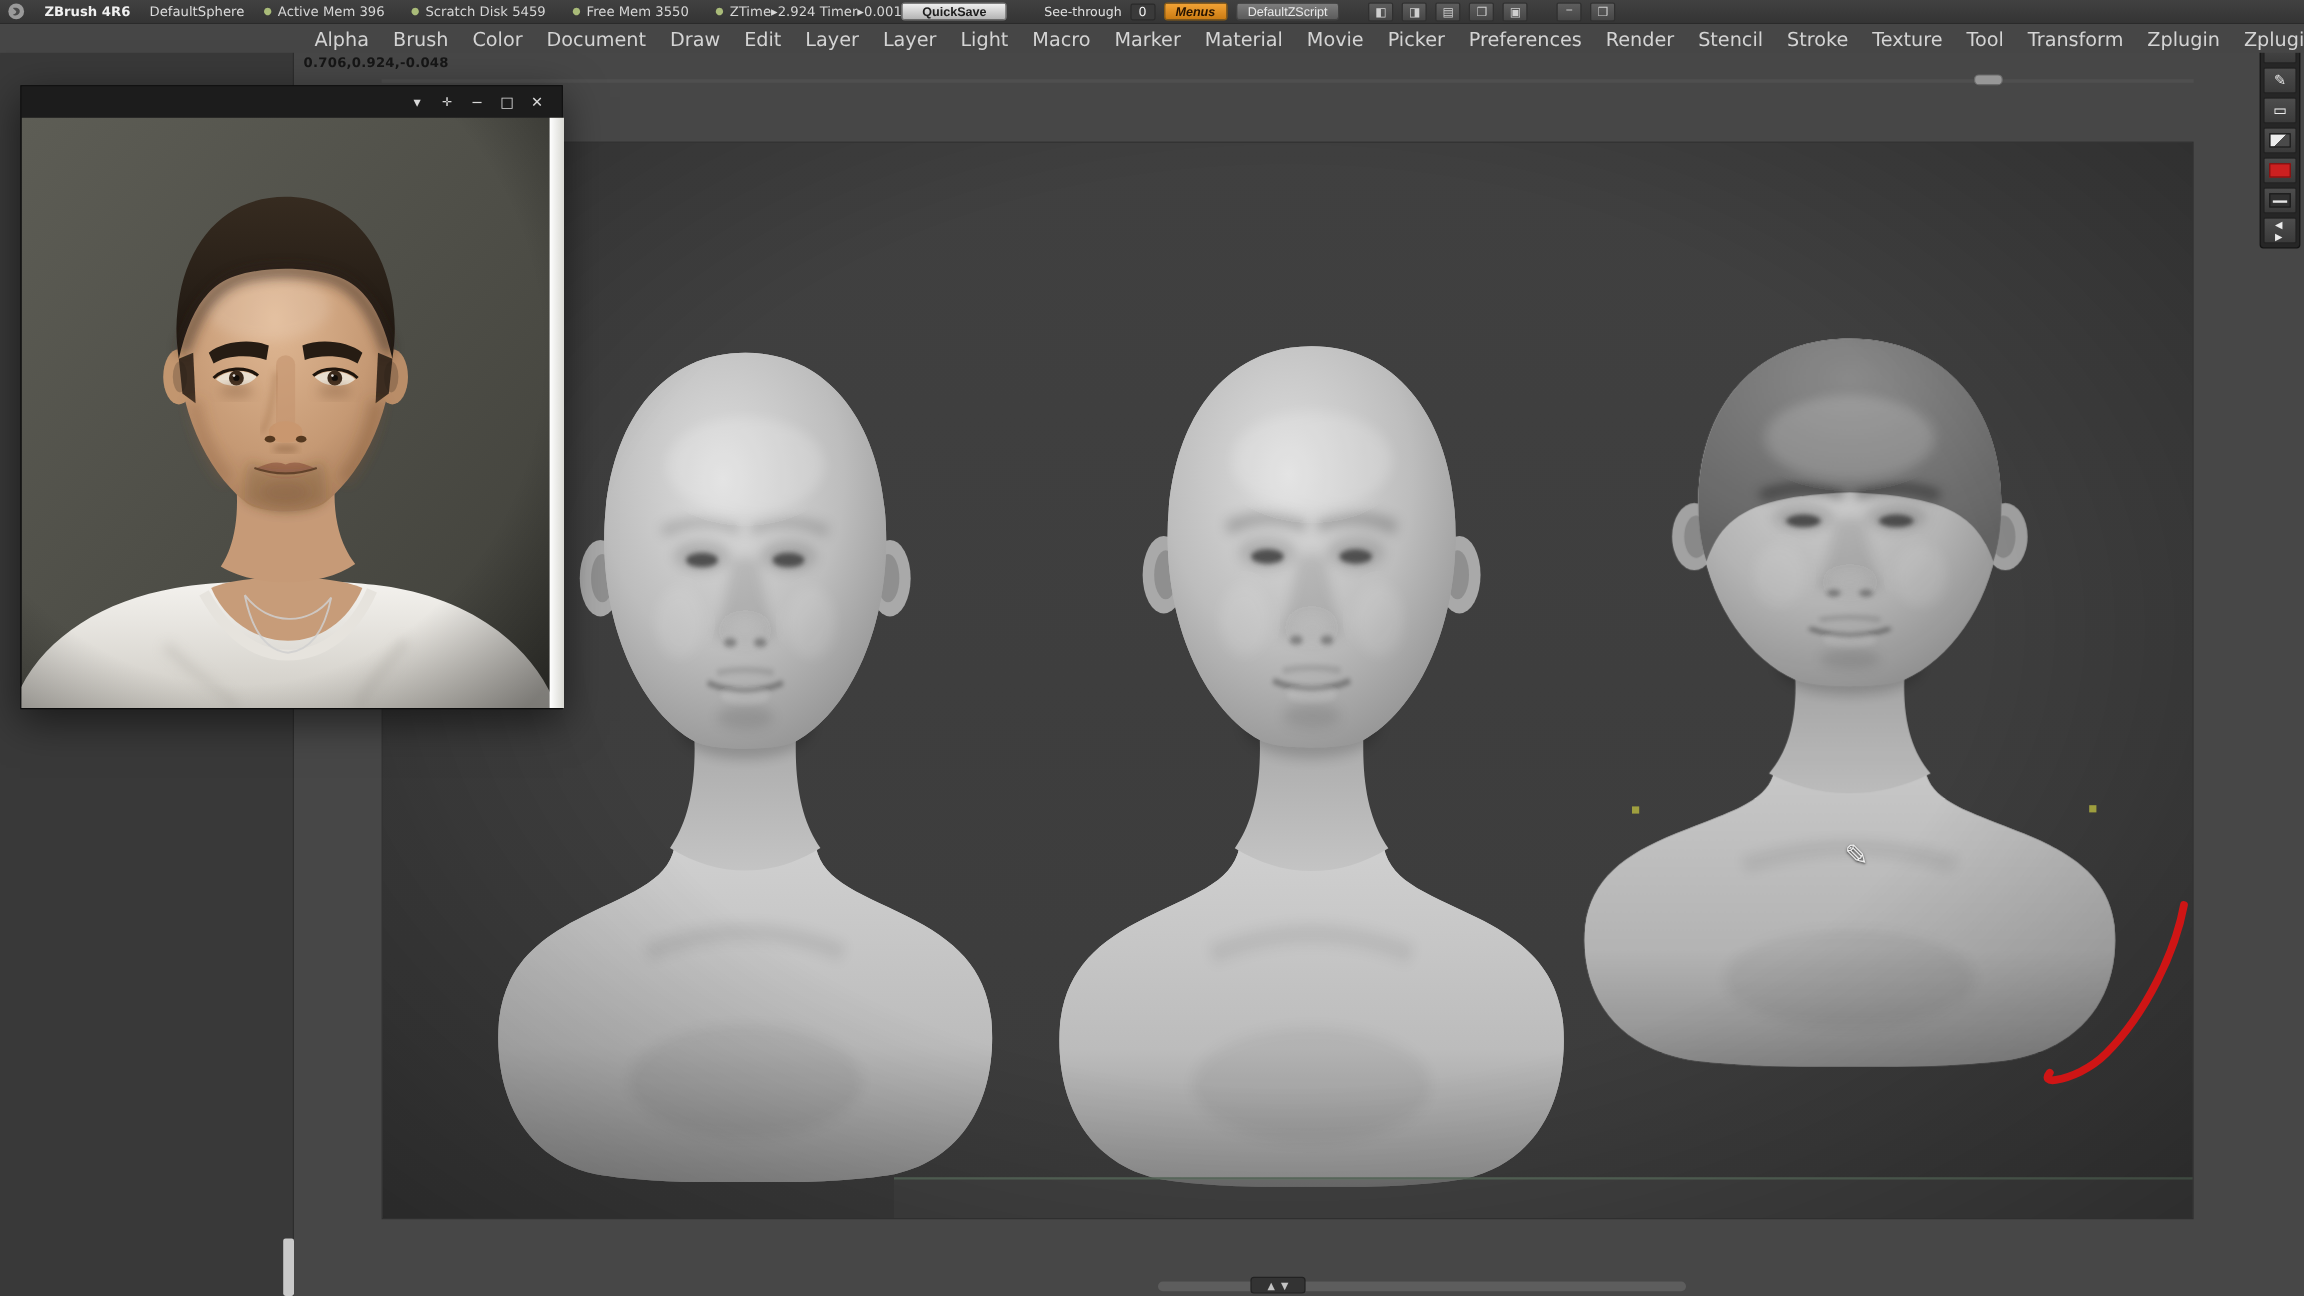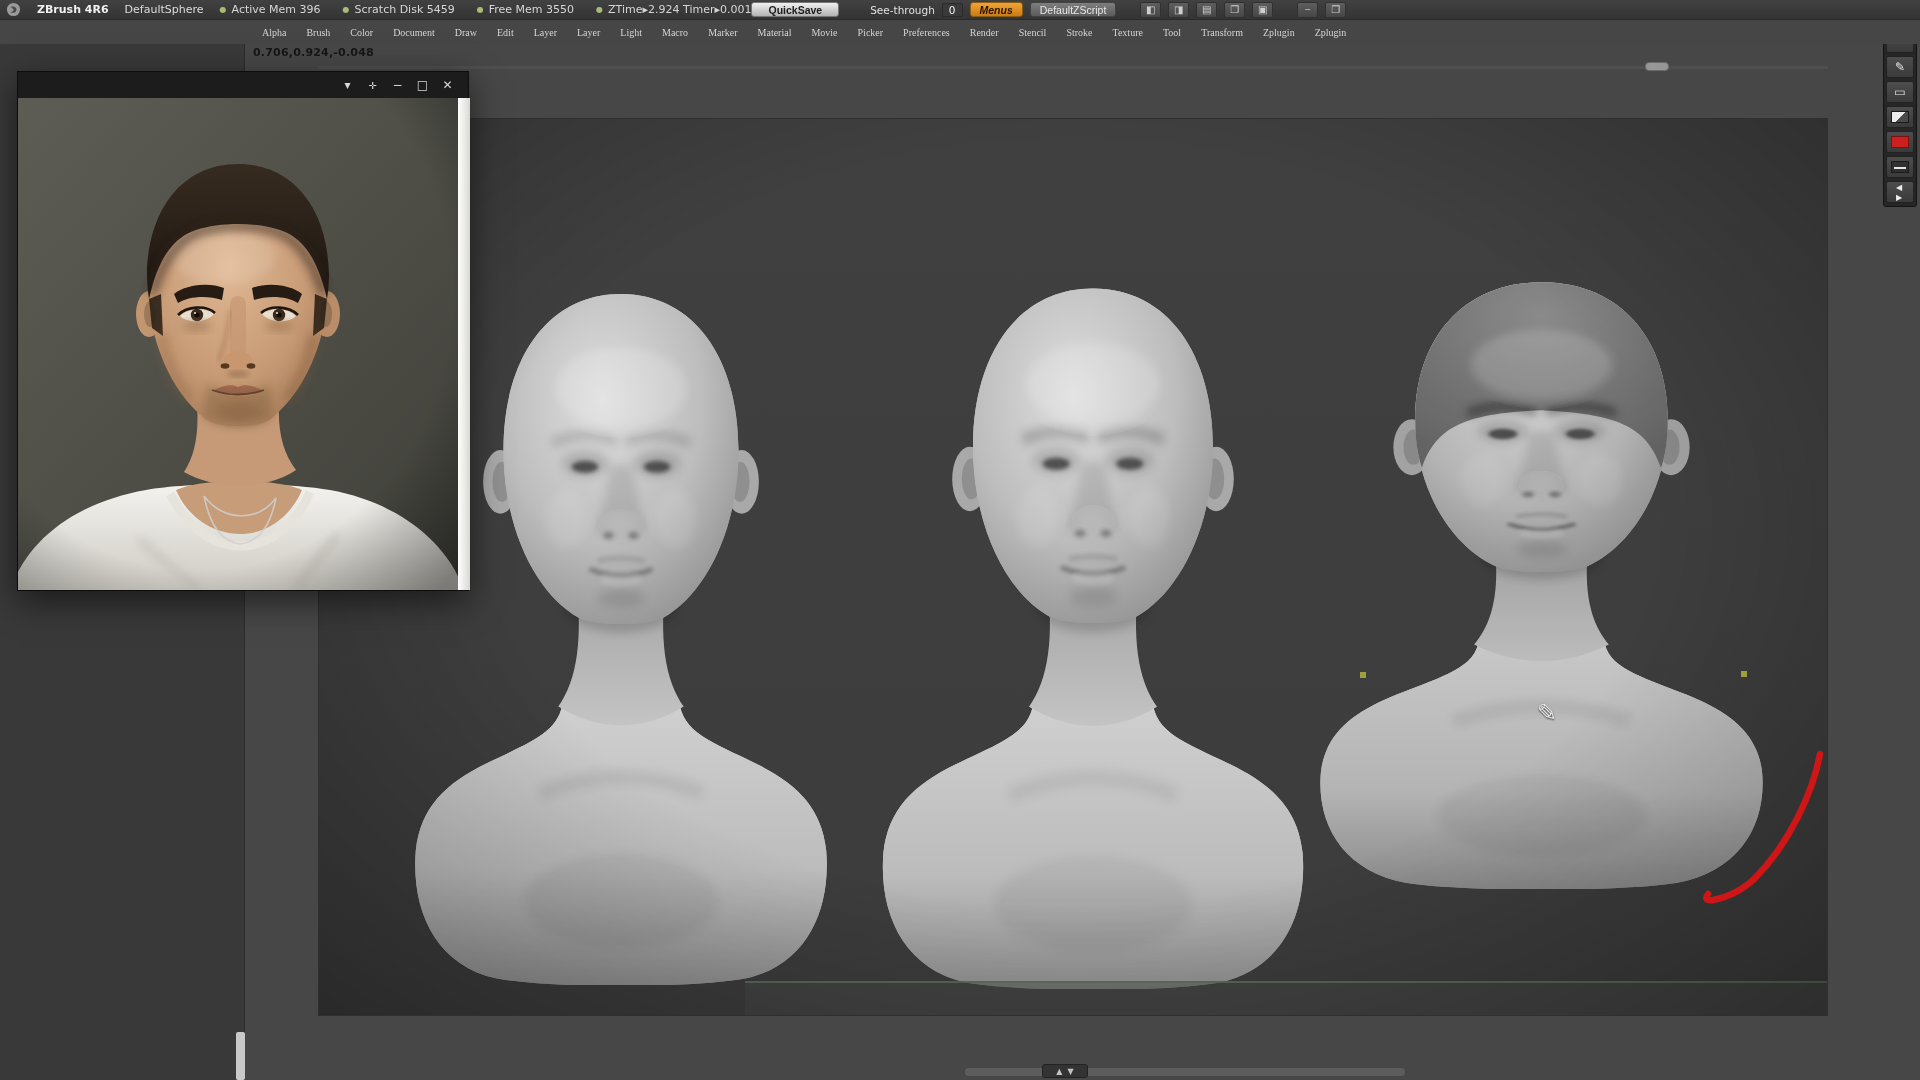--- a/index.html
+++ b/index.html
@@ -33,21 +33,21 @@
     border:1px solid #424242; color:#e8e8e8; }
   .ico-btn { width:21px; height:16px; display:inline-grid; place-items:center;
     background:linear-gradient(#5e5e5e,#464646); border:1px solid #303030; border-radius:2px;
     color:#cfcfcf; font-size:10px; cursor:pointer; }
   .ico-gap { width:10px; }
 
   
   .menubar { position:absolute; top:20px; left:0; right:0; height:24px; z-index:15;
     background:#464646; display:flex; align-items:center; padding-left:253px; }
   .menu-items { display:flex; align-items:center; gap:2px; }
-  .menu-item { padding:2px 9px; font-size:10px; color:#d4d4d4; cursor:pointer; border-radius:2px;font-family:Liberation Serif, serif; }
+  .menu-item { padding:2px 9px; font-size:16px; color:#d4d4d4; cursor:pointer; border-radius:2px; }
 
   
   .coords { position:absolute; left:253px; top:46px; font-size:11px; font-weight:bold;
     color:#161616; z-index:15; letter-spacing:.2px; }
 
   
   .left-tray { position:absolute; left:0; top:20px; bottom:0; width:245px;
     background:#393939; border-right:1px solid #2d2d2d; z-index:2; }
   .corner-bar { position:absolute; left:236px; top:1032px; width:9px; height:48px;
     background:#c9c9c9; border-radius:2px; z-index:6; }

